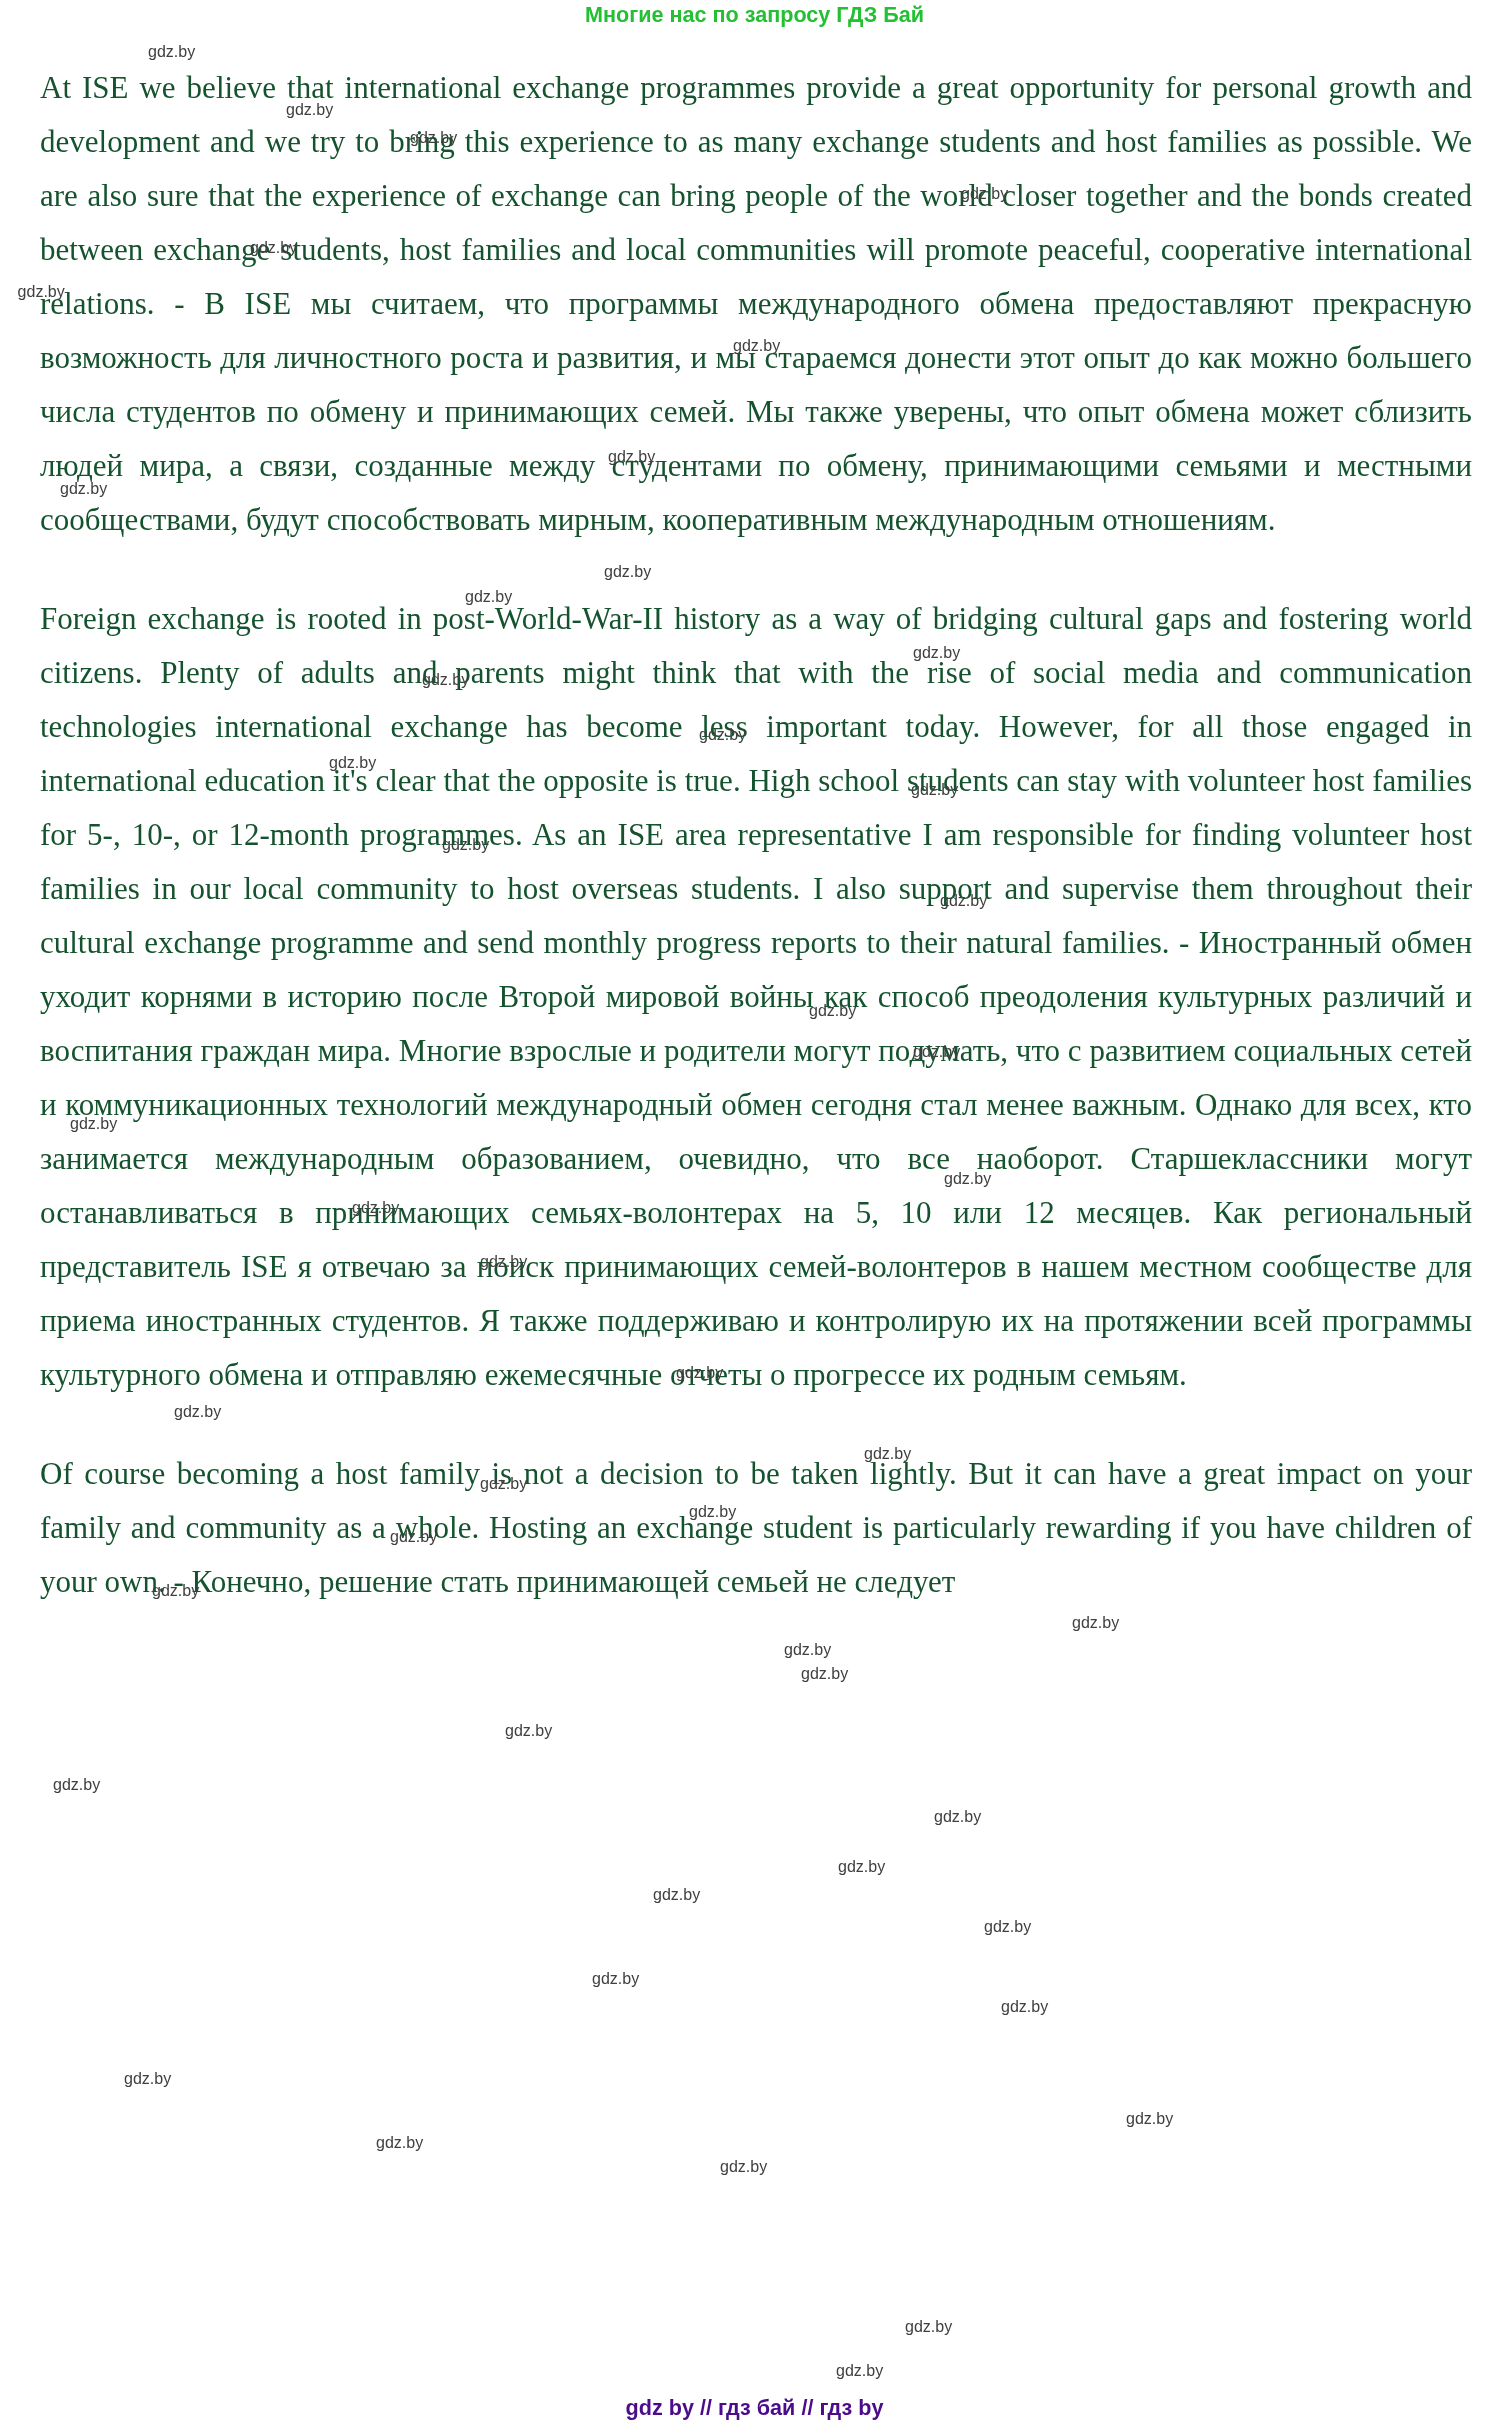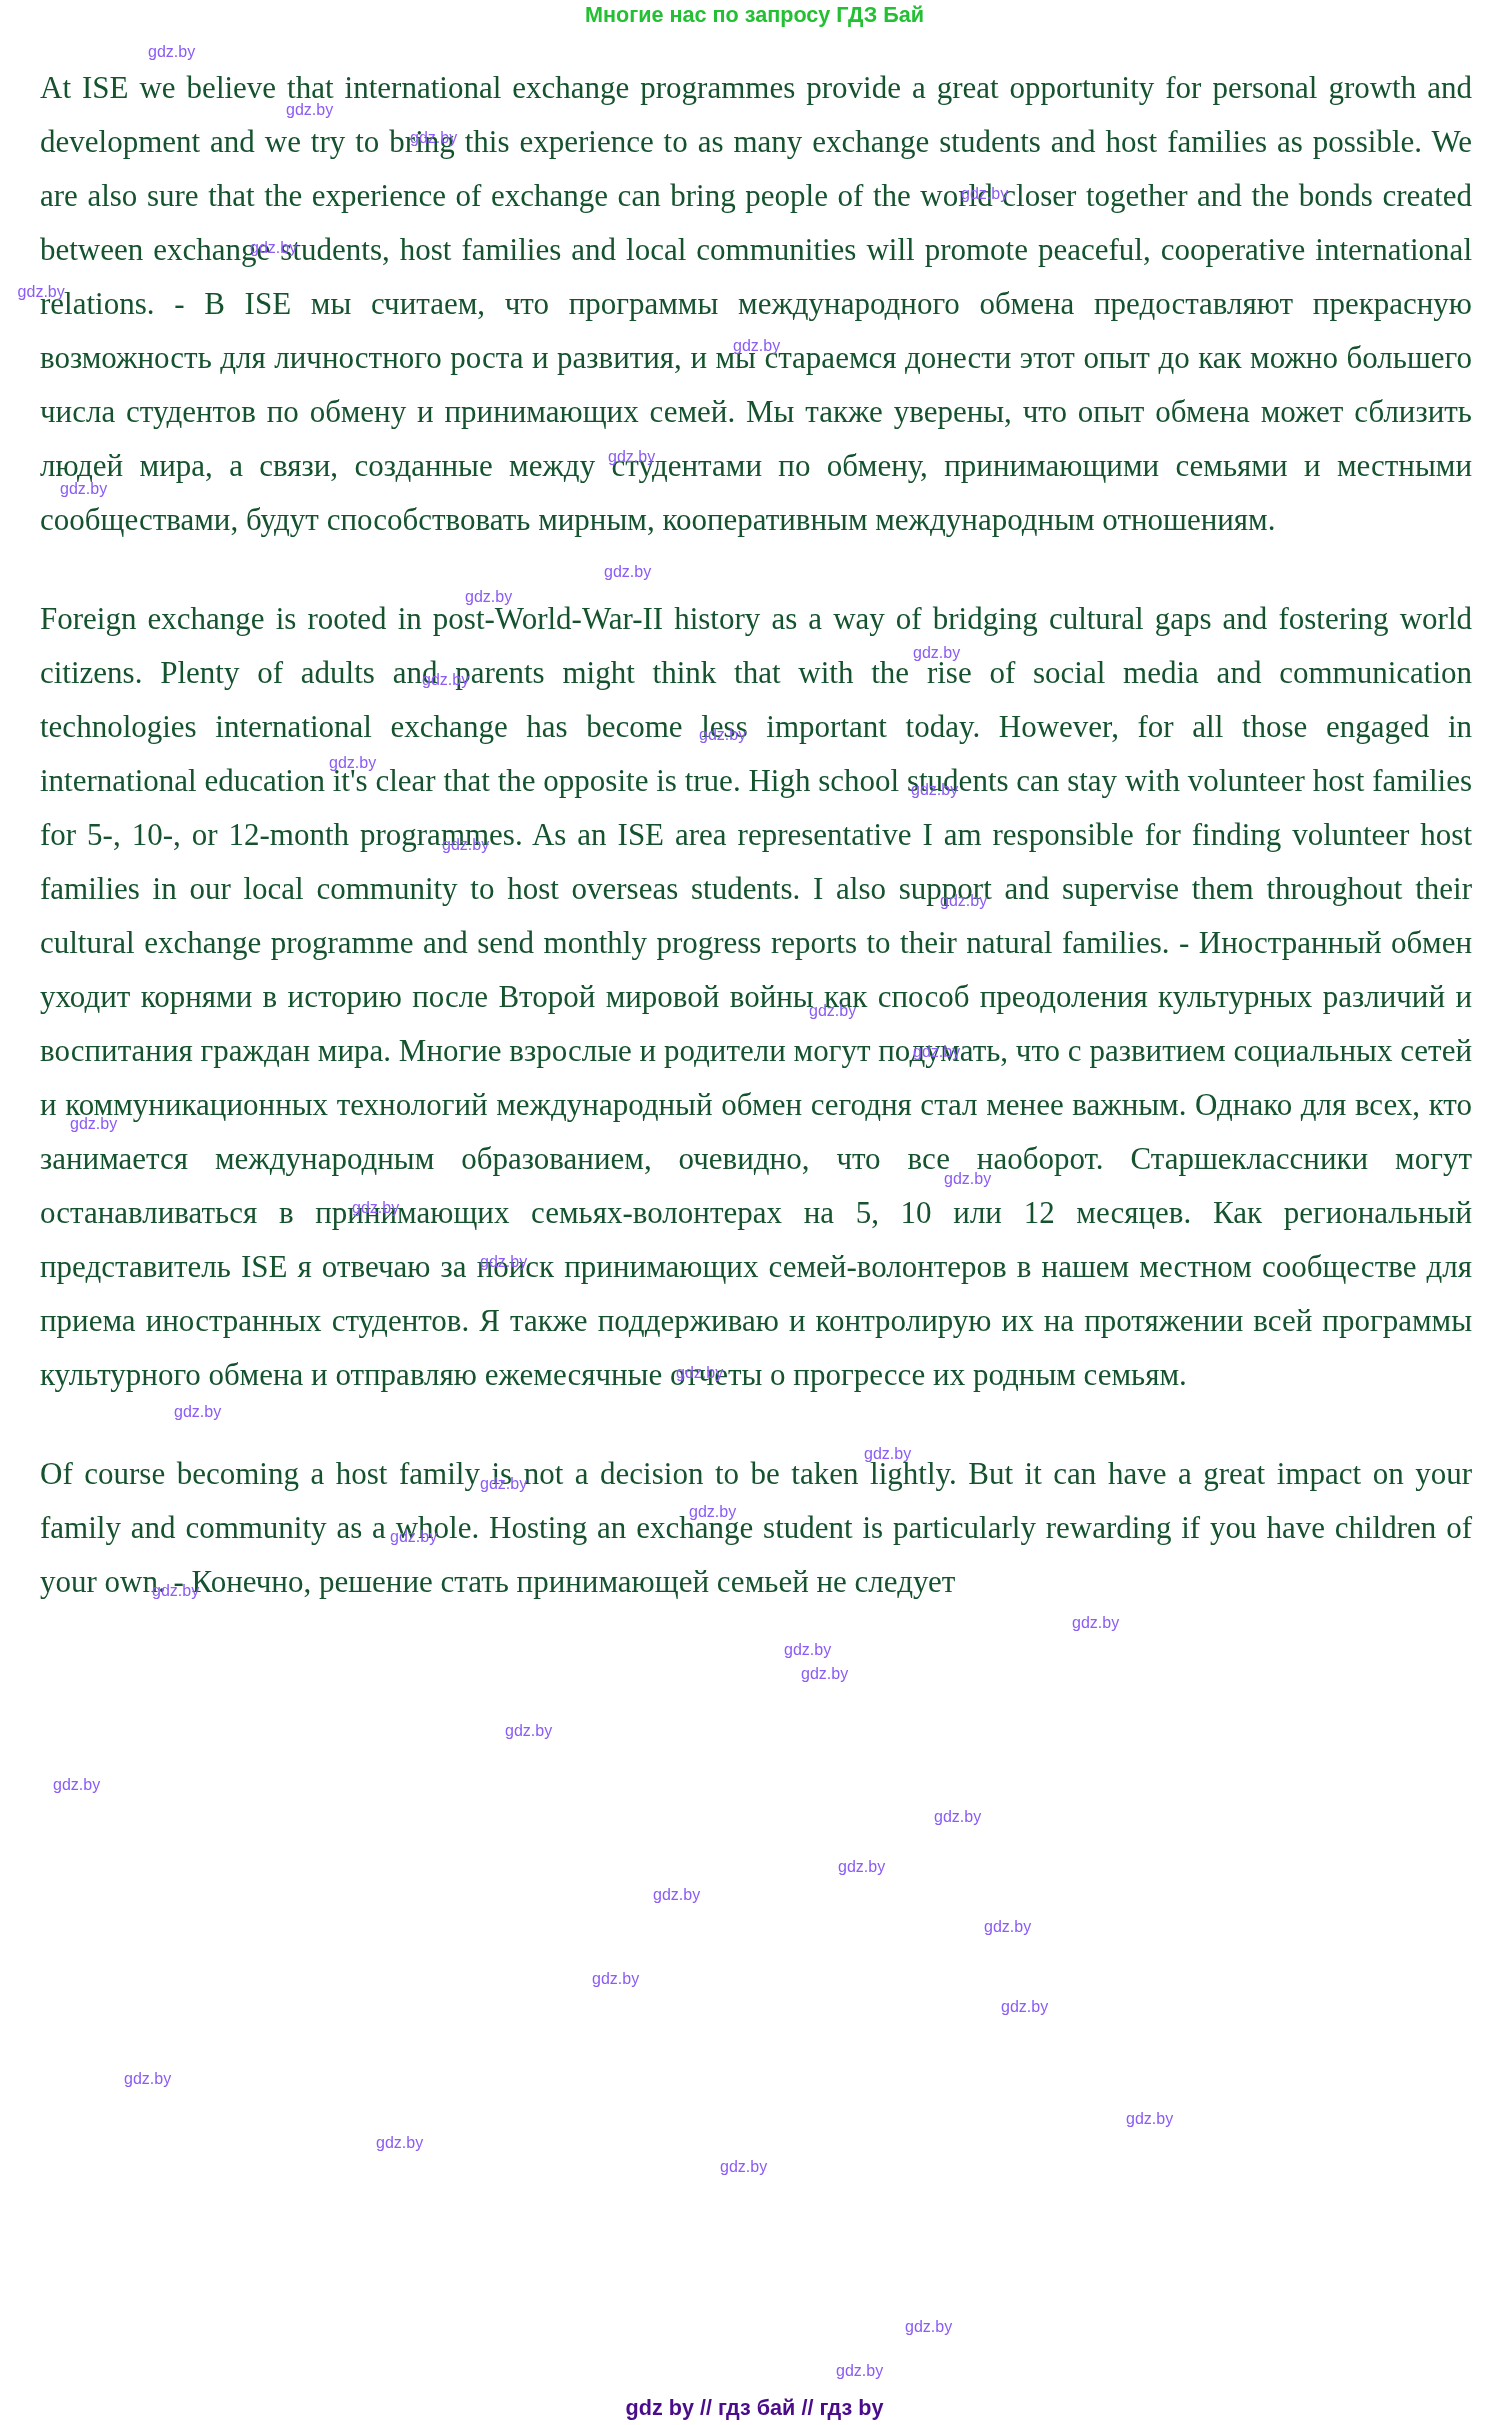--- a/index.html
+++ b/index.html
@@ -72,21 +72,21 @@
     top: 0; left: 0;
     width: 1509px;
     height: 2426px;
     pointer-events: none;
   }
   .wm {
     position: absolute;
     font-family: "Liberation Sans", "DejaVu Sans", sans-serif;
     font-size: 16px;
     font-weight: normal;
-    color: #8b5cf6;
+    color: #404040;
     white-space: nowrap;
     line-height: 16px;
   }
 </style>
 </head>
 <body>
 
 <div class="promo-header">Многие нас по запросу ГДЗ Бай</div>
 
 <div class="page">

